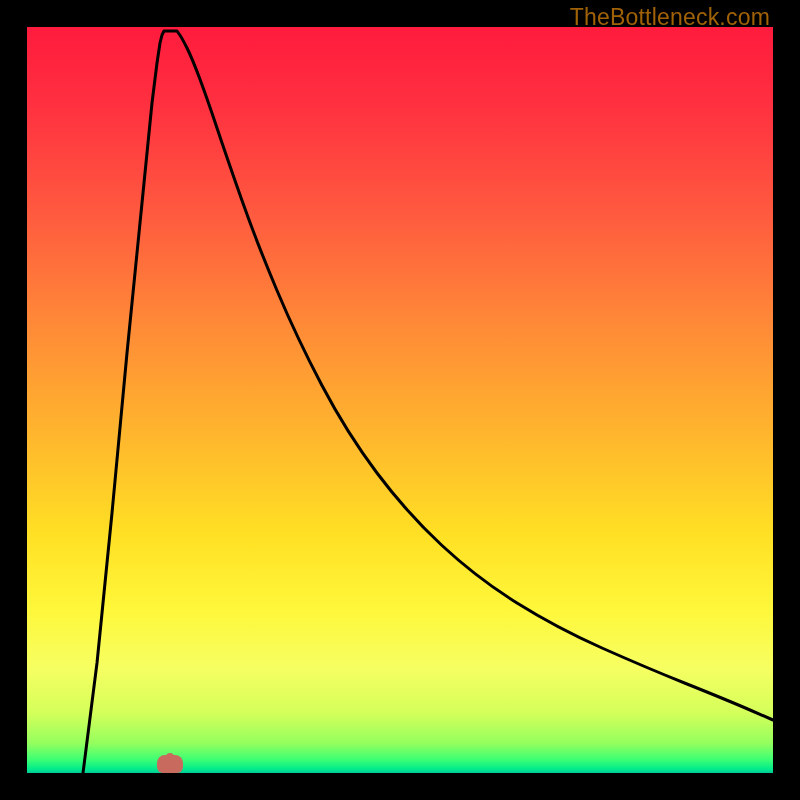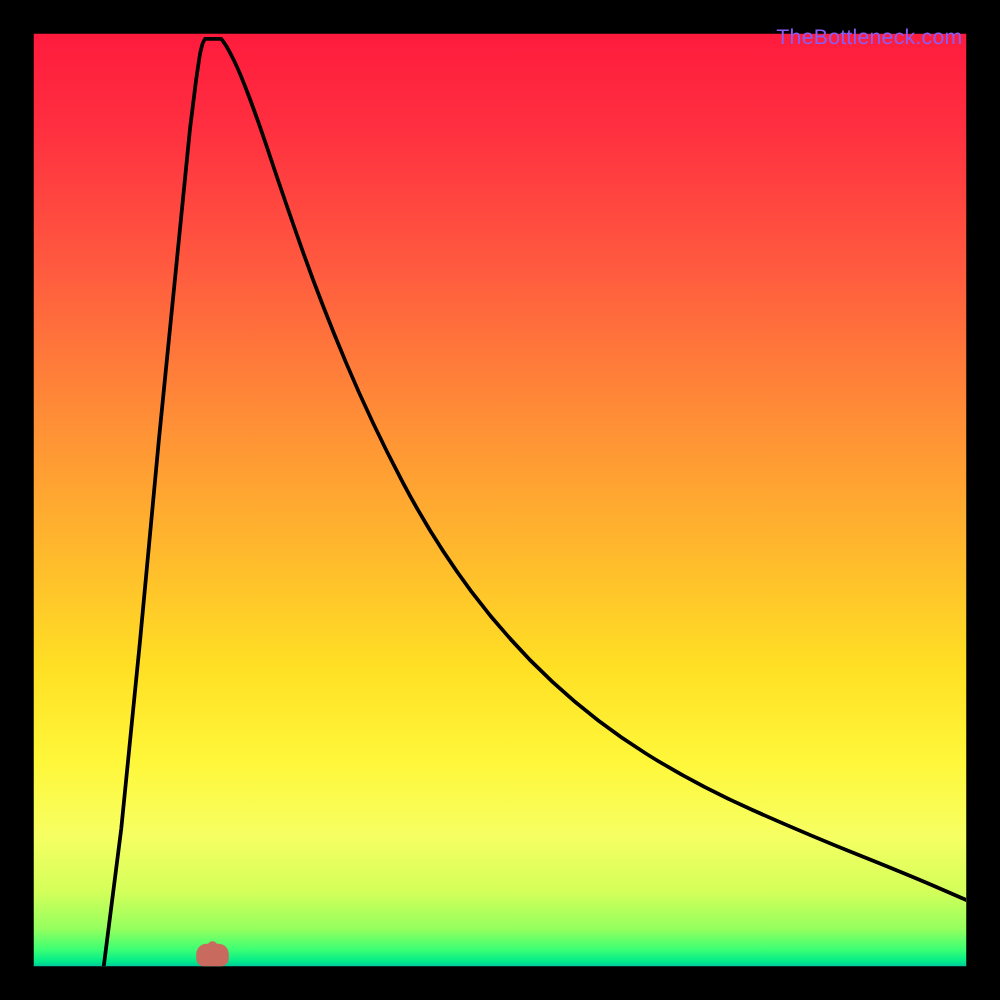--- a/index.html
+++ b/index.html
@@ -45,24 +45,24 @@
   }
   .curve-svg {
     position: absolute;
     left: 0;
     top: 0;
     width: 746px;
     height: 746px;
   }
   .watermark {
     position: absolute;
-    top: 20px;
+    top: 4px;
     right: 30px;
-    color: #8b5cf6;
-    font-size: 17px;
+    color: #a16207;
+    font-size: 23px;
     letter-spacing: 0.2px;
     -webkit-font-smoothing: antialiased;
   }
   .nub {
     position: absolute;
     width: 26px;
     height: 18px;
     background: #c96a5e;
     border-radius: 8px 8px 6px 6px;
   }

